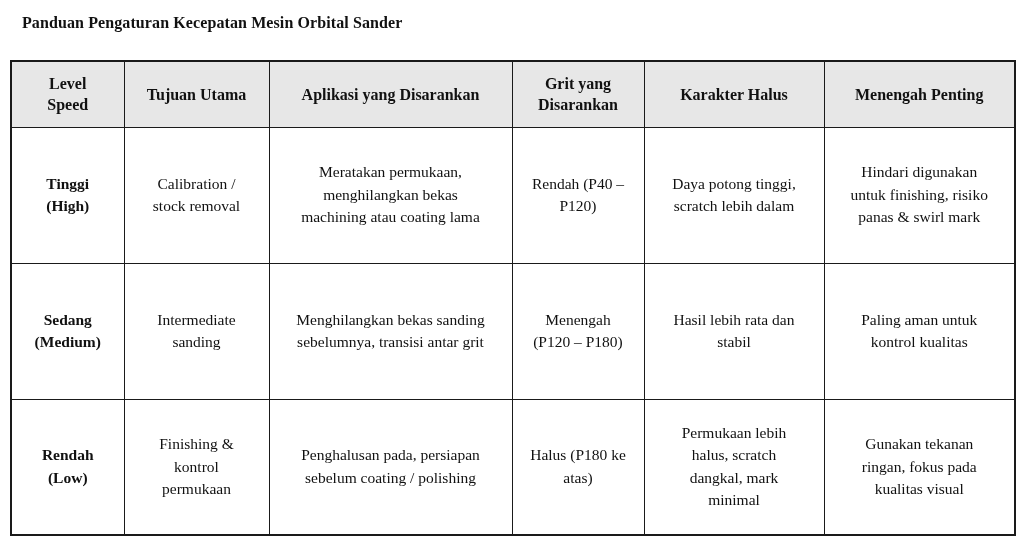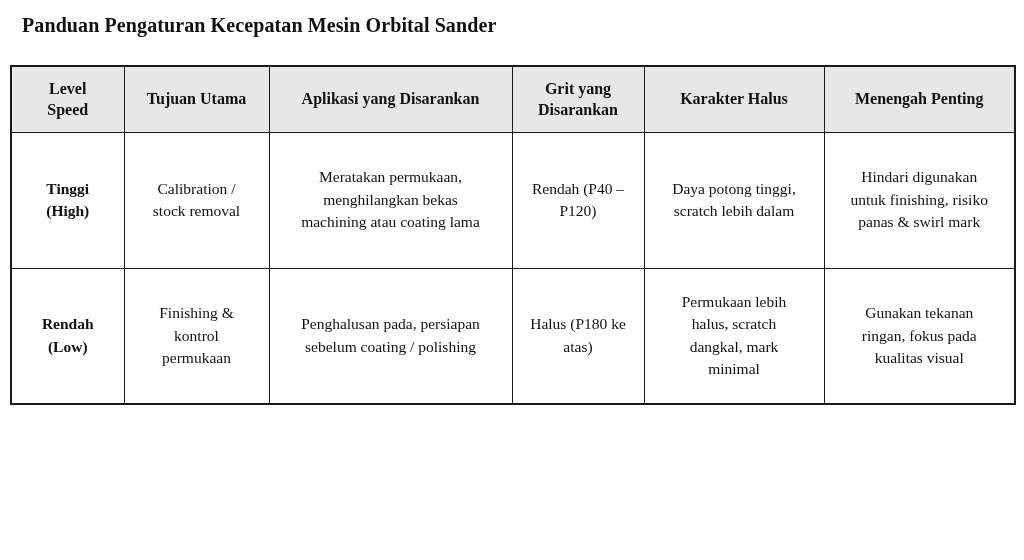--- a/index.html
+++ b/index.html
@@ -7,21 +7,21 @@
     margin: 0;
     padding: 0;
     width: 1024px;
     height: 560px;
     background: #ffffff;
     font-family: "Liberation Serif", serif;
     color: var(--text, #111111);
     overflow: hidden;
   }
   .doc-title {
-    font-size: 20px;
+    font-size: 16px;
     font-weight: bold;
     margin: 0;
     padding: 13px 0 0 22px;
     line-height: 1.2;
     letter-spacing: 0.1px;
   }
   table.guide-table {
     border-collapse: collapse;
     table-layout: fixed;
     width: 1004px;
@@ -85,20 +85,34 @@
 machining atau coating lama</td>
         <td>Rendah (P40 –
 P120)</td>
         <td>Daya potong tinggi,
 scratch lebih dalam</td>
         <td>Hindari digunakan
 untuk finishing, risiko
 panas &amp; swirl mark</td>
       </tr>
       <tr>
+        <td class="rowhead">Sedang
+(Medium)</td>
+        <td>Intermediate
+sanding</td>
+        <td>Menghilangkan bekas sanding
+sebelumnya, transisi antar grit</td>
+        <td>Menengah
+(P120 – P180)</td>
+        <td>Hasil lebih rata dan
+stabil</td>
+        <td>Paling aman untuk
+kontrol kualitas</td>
+      </tr>
+      <tr>
         <td class="rowhead">Rendah
 (Low)</td>
         <td>Finishing &amp;
 kontrol
 permukaan</td>
         <td>Penghalusan pada, persiapan
 sebelum coating / polishing</td>
         <td>Halus (P180 ke
 atas)</td>
         <td>Permukaan lebih

